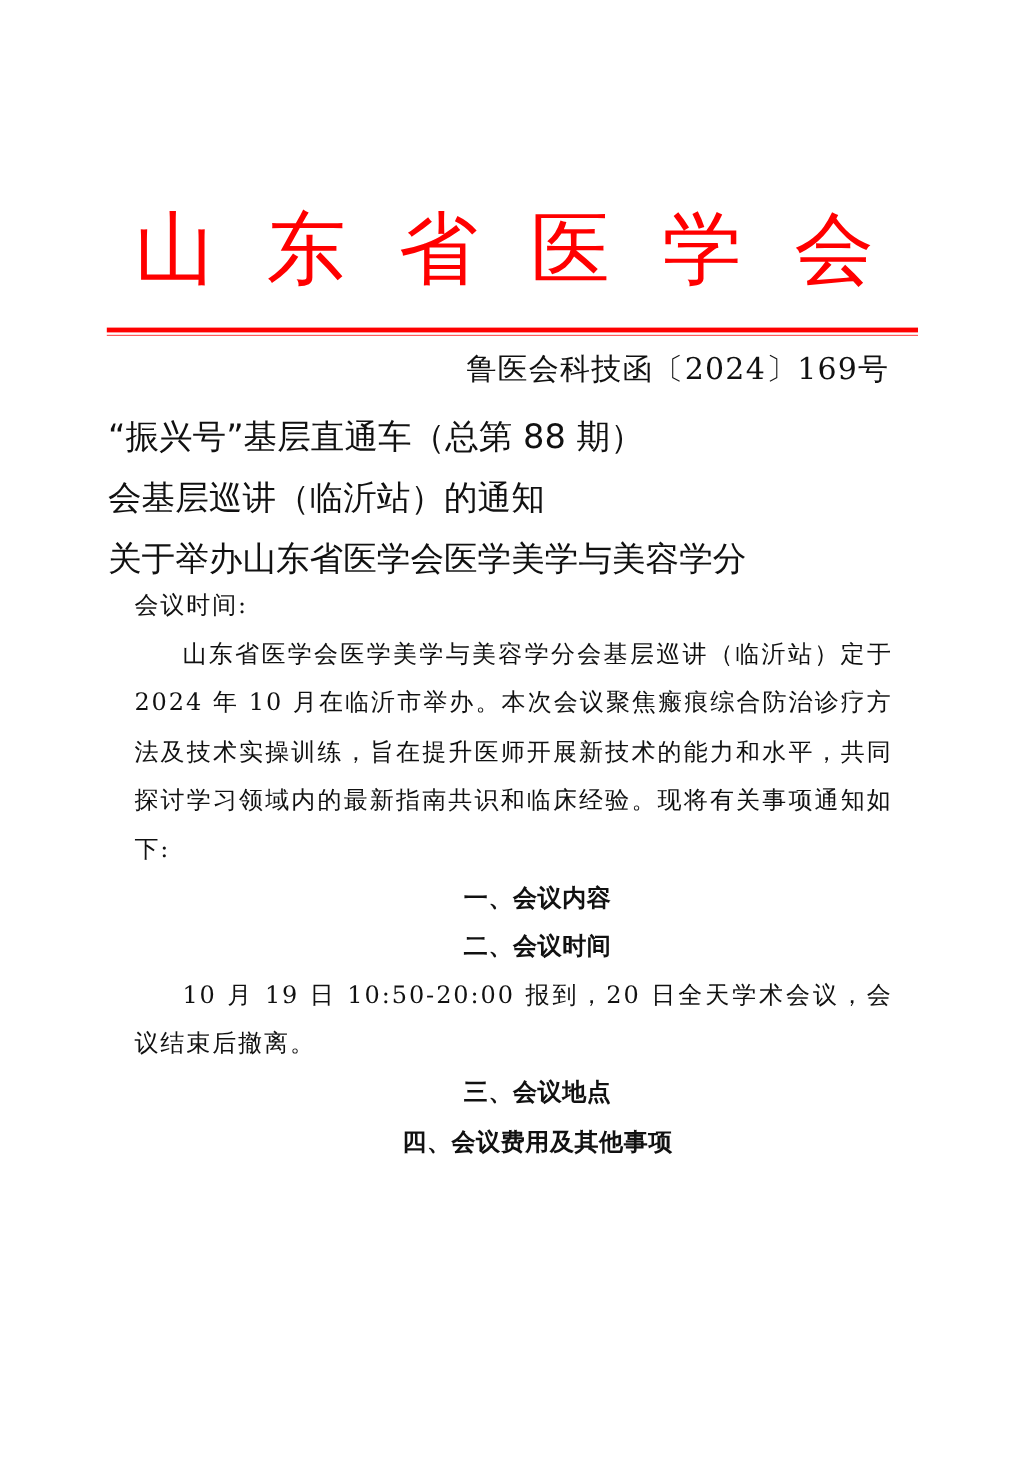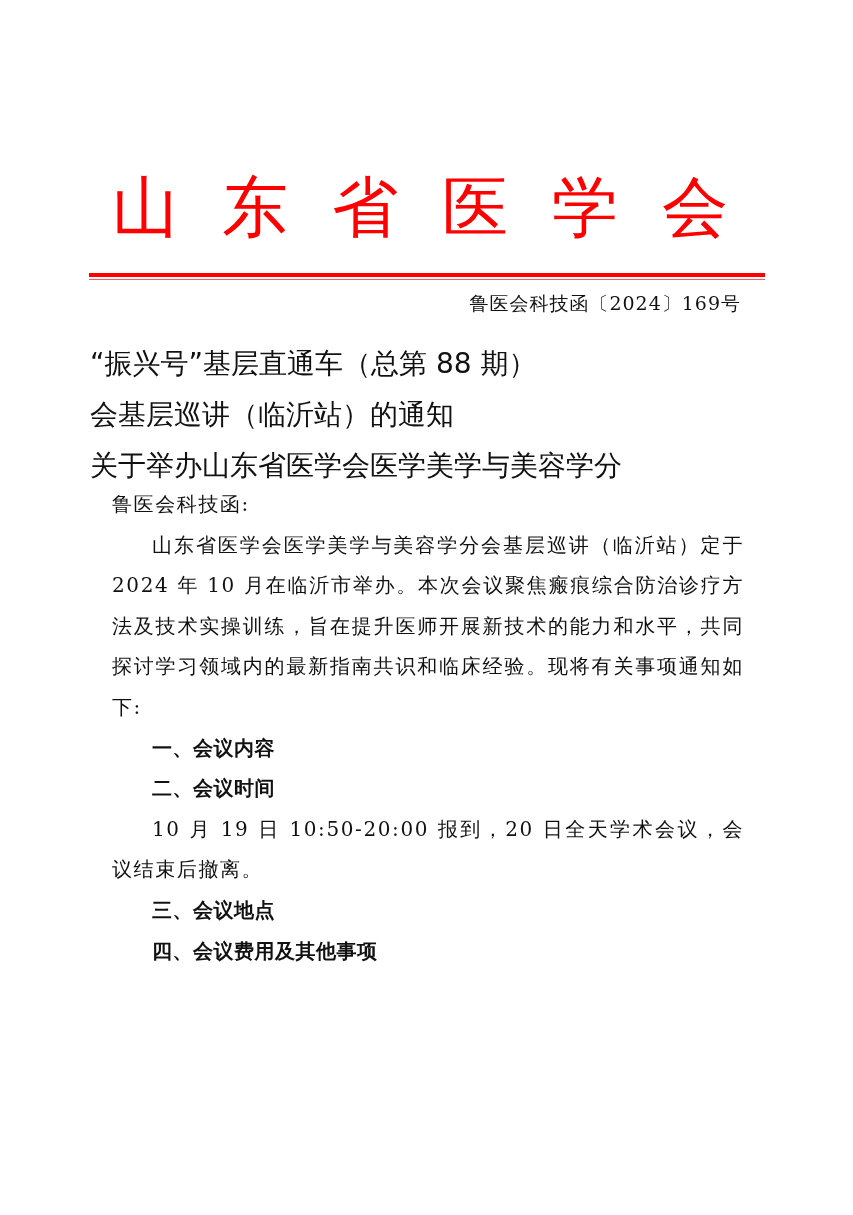--- a/index.html
+++ b/index.html
@@ -8,37 +8,37 @@
   .masthead {
     position: absolute; left: 110px; top: 168px; width: 620px; height: 80px;
     display: flex; justify-content: space-between; align-items: center;
     color: #ff0000; font-family: "DejaVu Serif", "Liberation Serif", serif;
     font-size: 66px; line-height: 80px;
   }
   .masthead span { display: inline-block; width: 70px; text-align: center; }
   .rule-thick { position: absolute; left: 89px; width: 676px; top: 273px; height: 4px; background: #ff0000; }
   .rule-thin { position: absolute; left: 89px; width: 676px; top: 279px; height: 1px; background: #ff5a5a; }
   .docno {
-    position: absolute; right: 112px; top: 291px; font-size: 19px; color: #111;
+    position: absolute; right: 112px; top: 291px; font-size: 25px; color: #111;
     font-family: "DejaVu Serif", "Liberation Serif", serif; letter-spacing: 1px;
   }
   .title {
     position: absolute; left: 90px; width: 673px; top: 338px;
     text-align: left; font-family: "DejaVu Sans", "Liberation Sans", sans-serif;
     font-size: 28px; line-height: 51px; color: #111;
   }
   .body {
     position: absolute; left: 112px; width: 632px; top: 484px;
     font-family: "DejaVu Serif", "Liberation Serif", serif; font-size: 20px;
     color: #111; line-height: 40.6px; letter-spacing: 1.6px;
   }
   .body p { margin: 0; }
   .indent { text-indent: 2em; }
   .justify { text-align: justify; text-align-last: left; }
-  .heading { font-family: "DejaVu Sans", "Liberation Sans", sans-serif; font-weight: bold; padding-left: 2em; letter-spacing: 0.5px; }
+  .heading { font-family: "DejaVu Sans", "Liberation Sans", sans-serif; font-weight: bold; padding-left: 2em; letter-spacing: 0.5px; text-align: center; }
 </style>
 </head>
 <body>
 
 <div class="page">
   <div class="masthead">
     <span>山</span>
     <span>东</span>
     <span>省</span>
     <span>医</span>
@@ -50,21 +50,21 @@
 
   <div class="docno">鲁医会科技函〔2024〕169号</div>
 
   <div class="title">
     <div>“振兴号”基层直通车（总第 88 期）</div>
     <div>会基层巡讲（临沂站）的通知</div>
     <div>关于举办山东省医学会医学美学与美容学分</div>
   </div>
 
   <div class="body">
-    <p>鲁医会科技函:</p>
+    <p>会议时间:</p>
     <p class="indent justify">山东省医学会医学美学与美容学分会基层巡讲（临沂站）定于 2024 年 10 月在临沂市举办。本次会议聚焦瘢痕综合防治诊疗方法及技术实操训练，旨在提升医师开展新技术的能力和水平，共同探讨学习领域内的最新指南共识和临床经验。现将有关事项通知如下:</p>
 
     <p class="heading">一、会议内容</p>
 
     <p class="heading">二、会议时间</p>
     <p class="indent justify">10 月 19 日 10:50-20:00 报到，20 日全天学术会议，会议结束后撤离。</p>
 
     <p class="heading">三、会议地点</p>
 
     <p class="heading">四、会议费用及其他事项</p>

